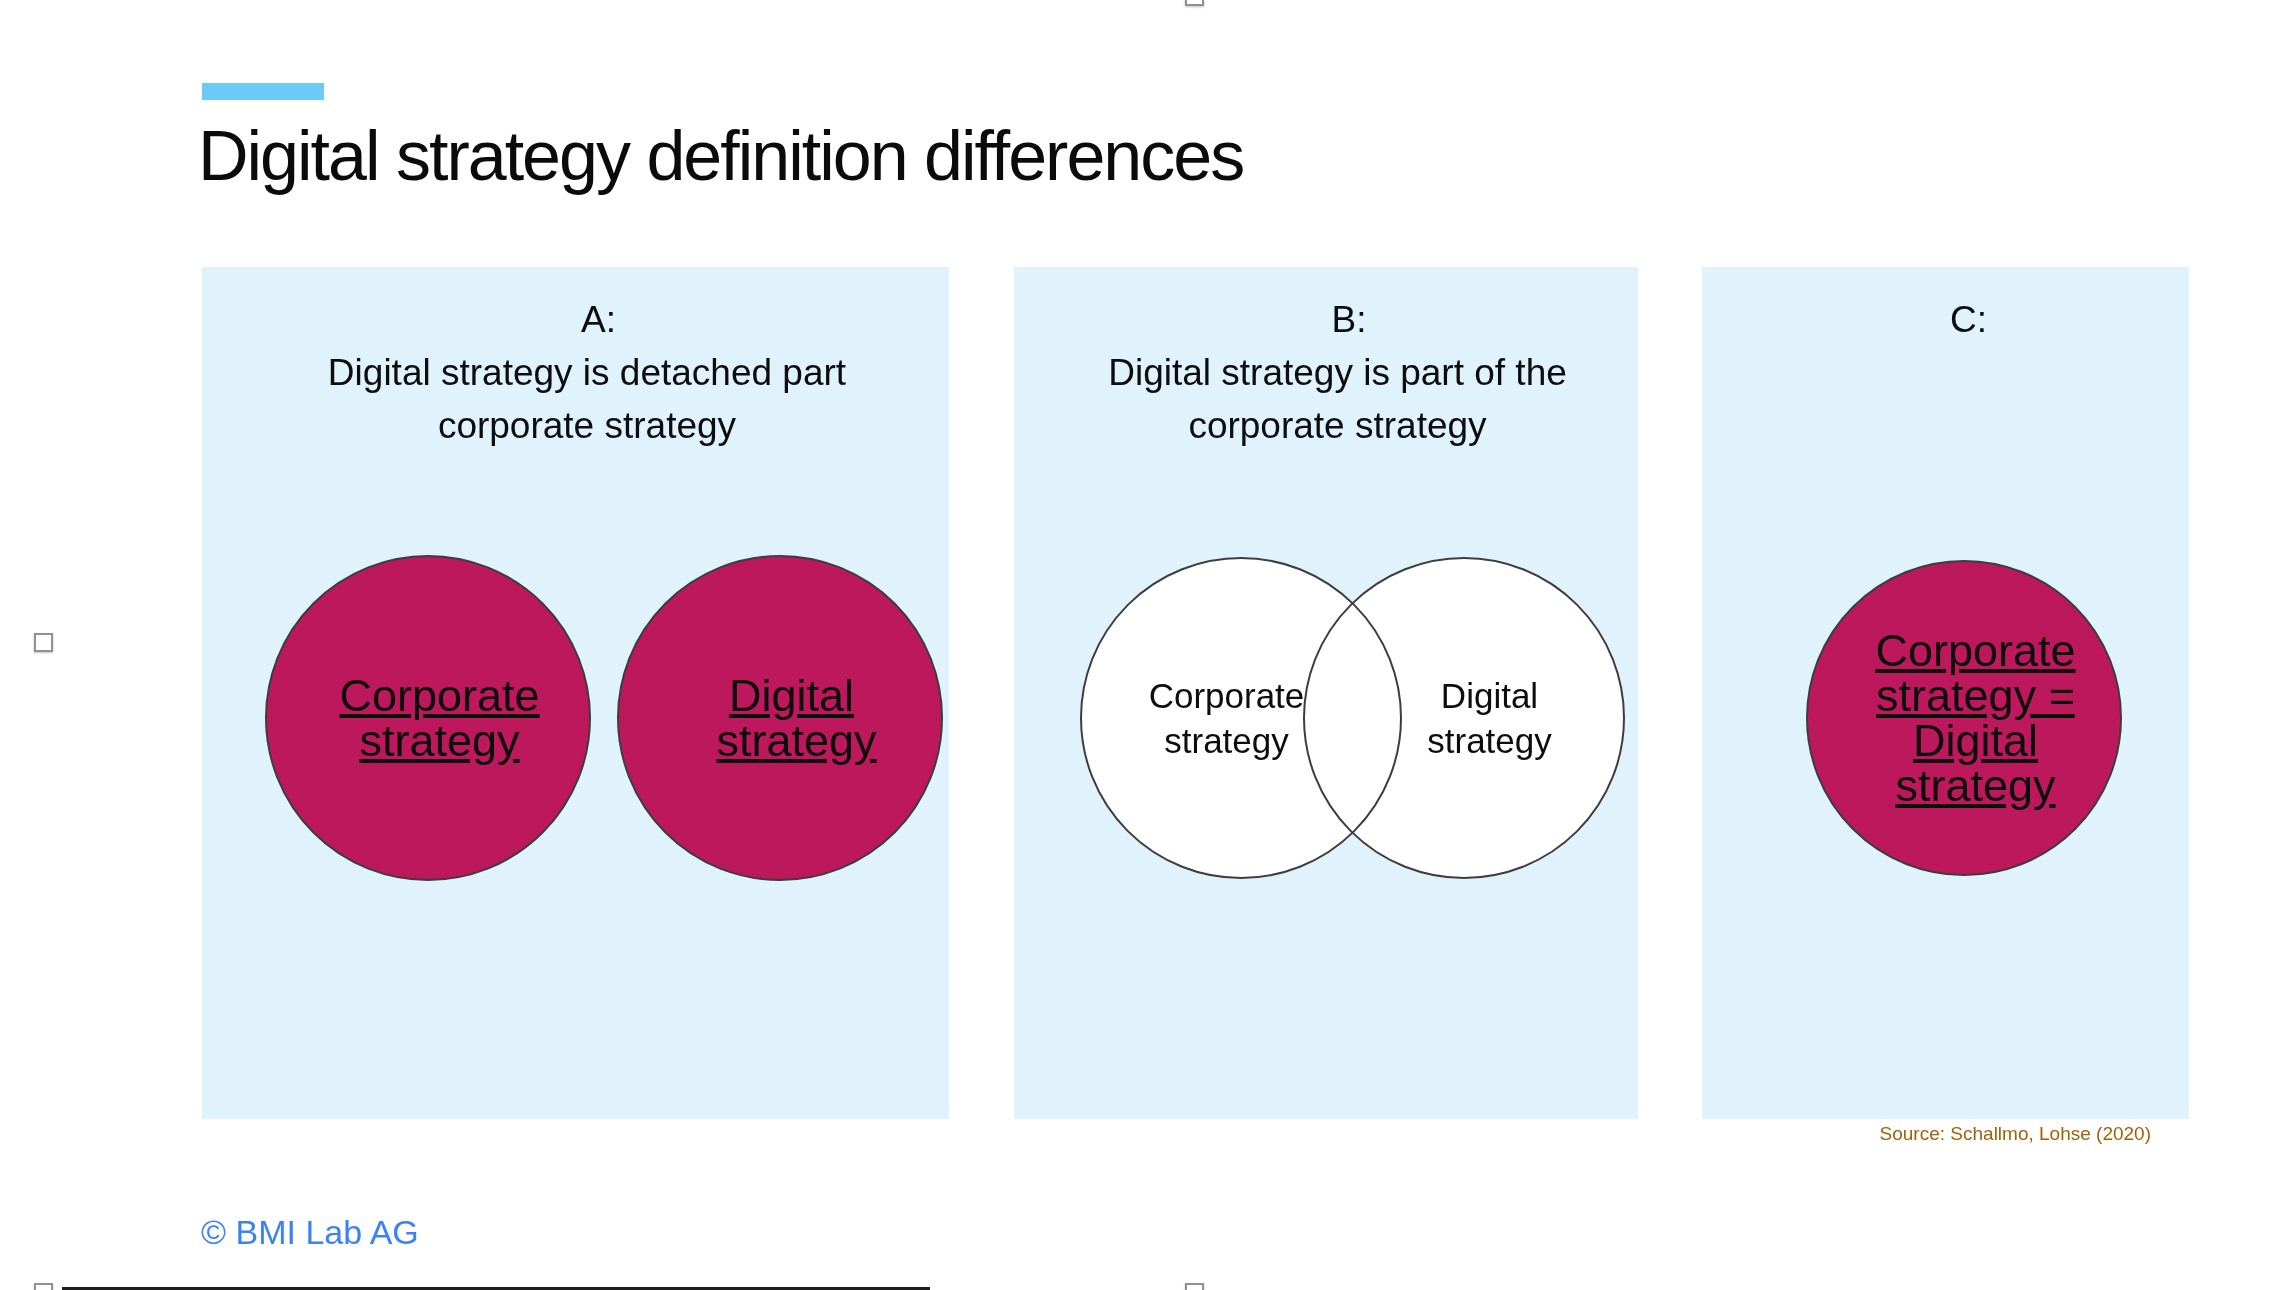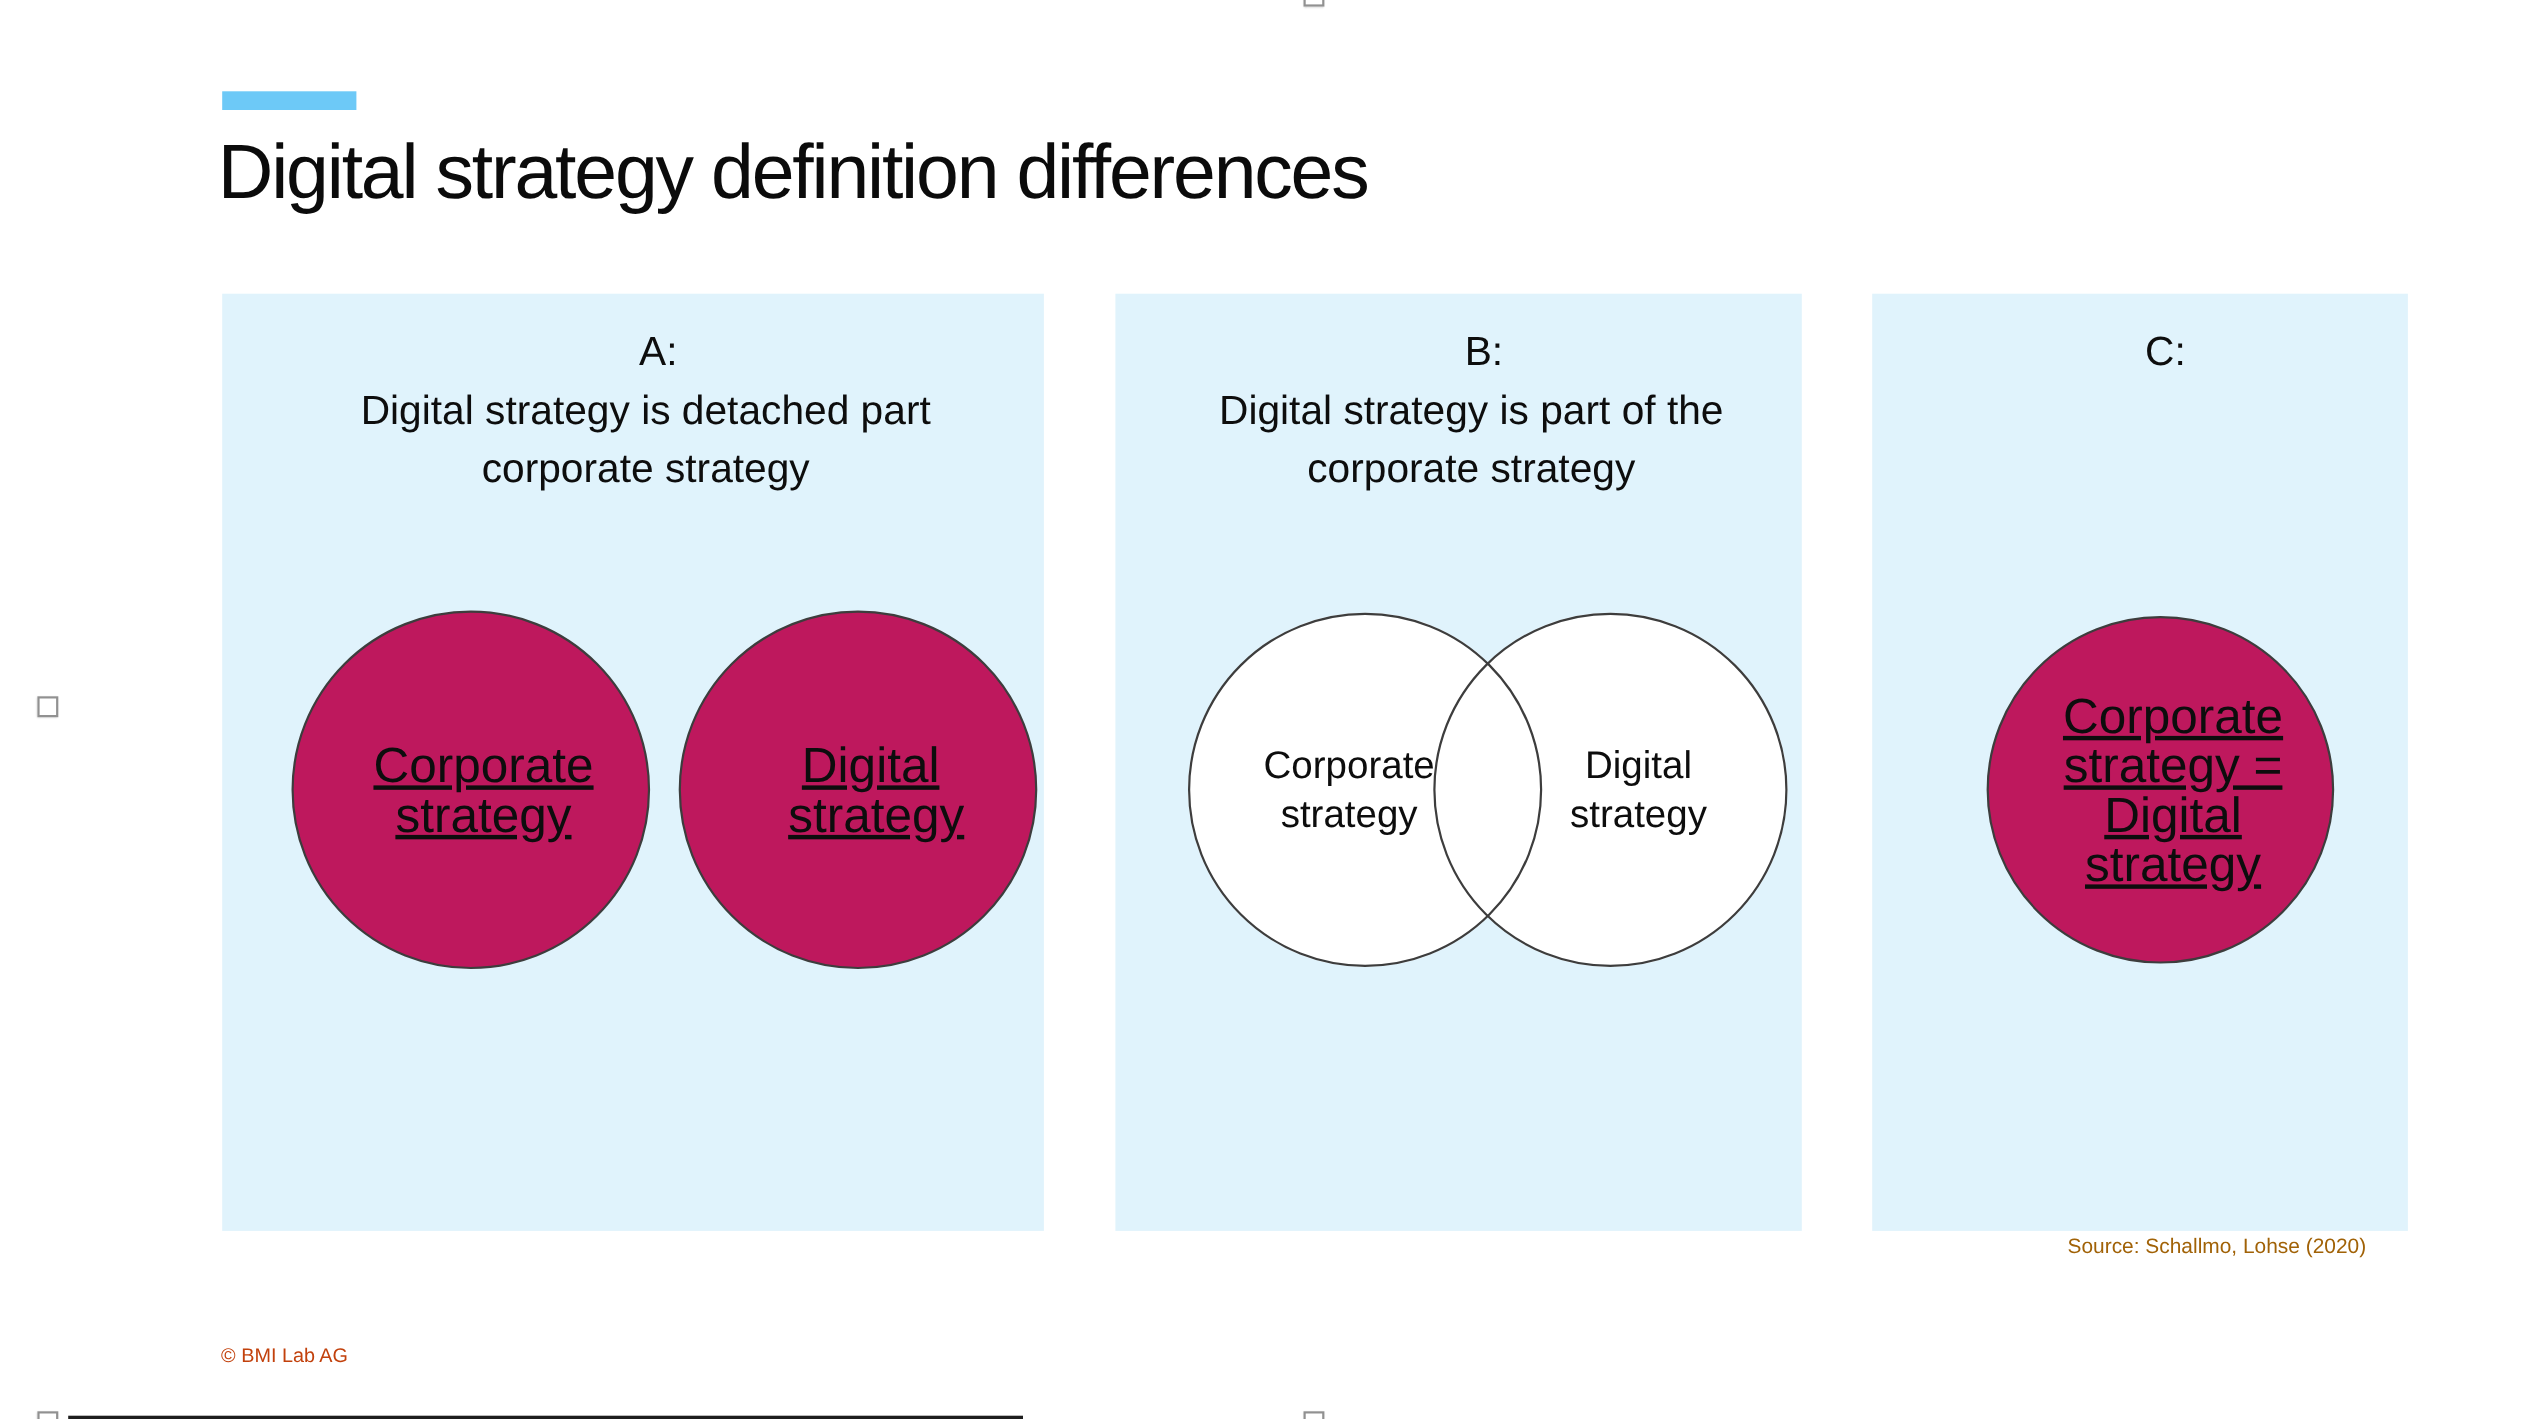--- a/index.html
+++ b/index.html
@@ -87,22 +87,22 @@
   .shift-right { transform:translateX(14px); }
 
   .source-note {
     position:absolute; right:168px; top:1122px;
     font-size:19px; line-height:24px;
     color:#a16207;
   }
 
   .copyright-footer {
     position:absolute; left:155px; top:1216px;
-    font-size:18px; line-height:32px;
-    color:#c2410c;
+    font-size:34px; line-height:32px;
+    color:#3b82f6;
   }
 
   .handle {
     position:absolute;
     width:19px; height:19px;
     background:#ffffff;
     border:2px solid #919191;
     box-shadow:0 1px 2px rgba(0,0,0,0.25);
   }
   .handle-top          { left:1139px; top:-13px; }

